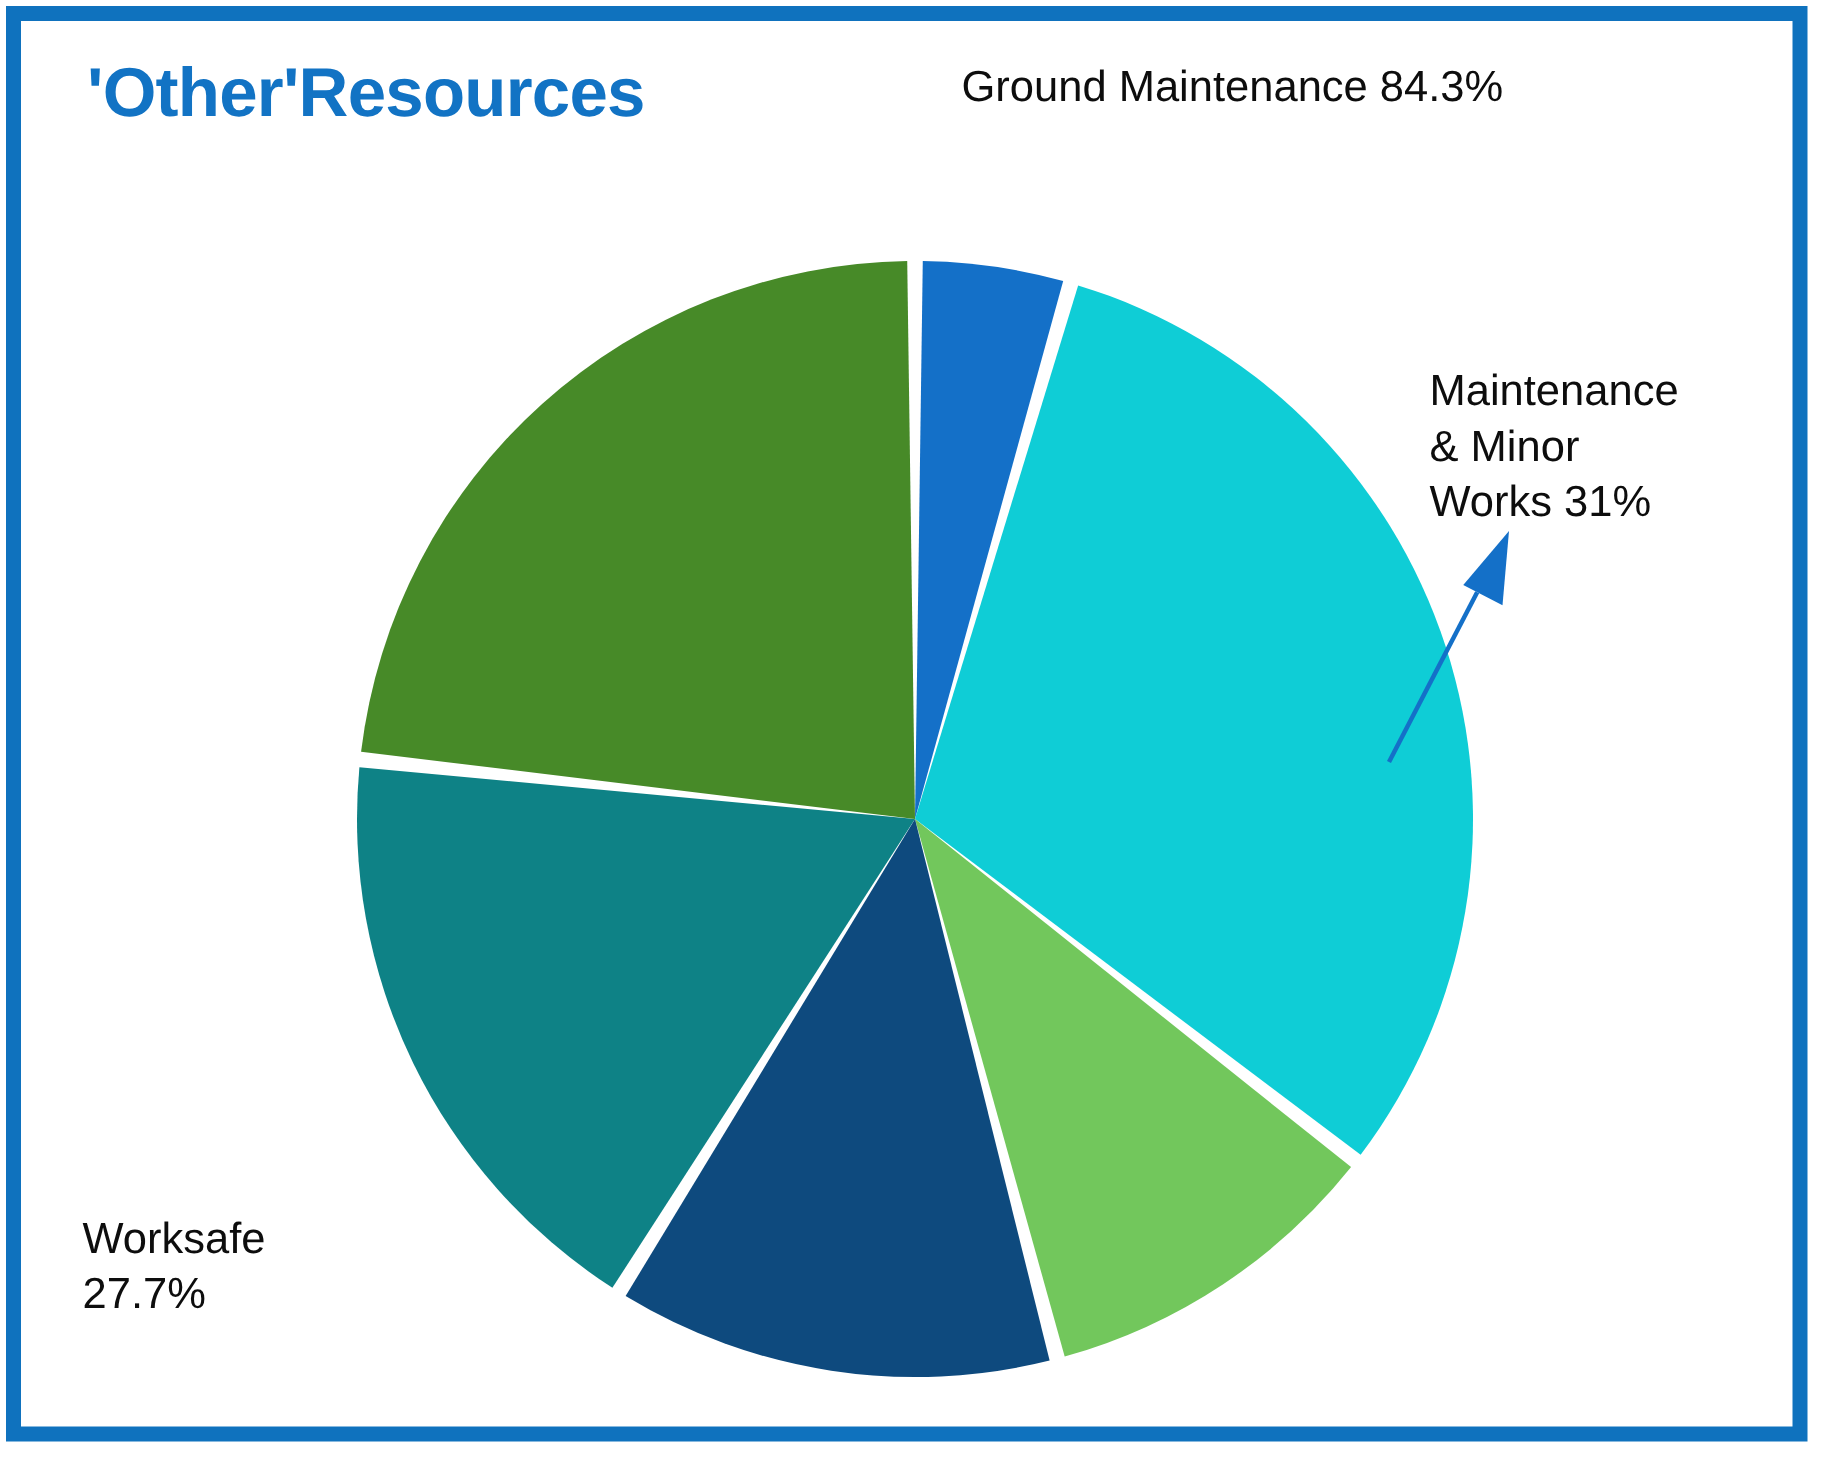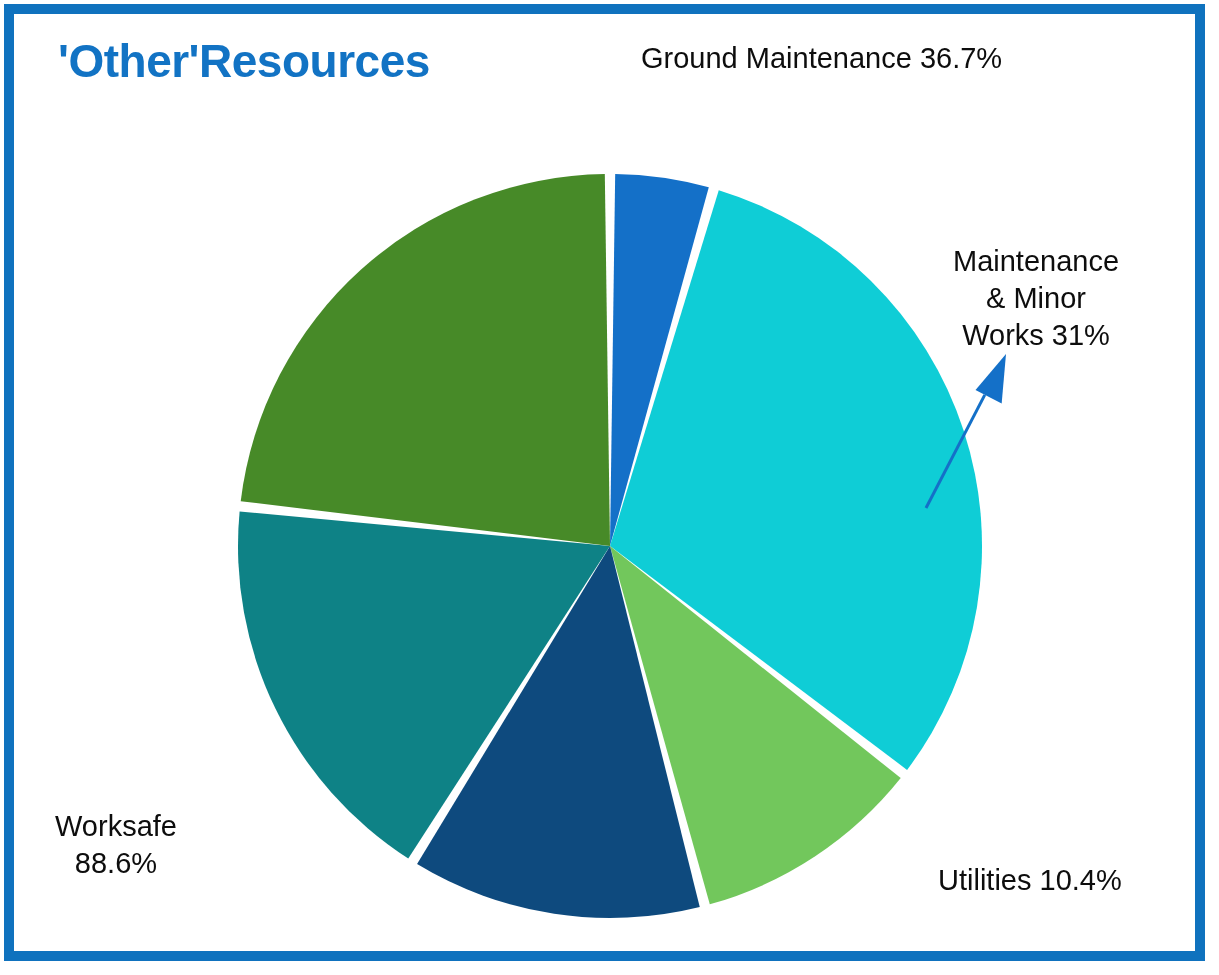--- a/index.html
+++ b/index.html
@@ -7,21 +7,20 @@
     padding: 0;
     background: #ffffff;
   }
   #root {
     position: relative;
     width: 1219px;
     height: 975px;
     background: #ffffff;
     overflow: hidden;
     font-family: "Liberation Sans", "DejaVu Sans", sans-serif;
-    text-align: center;
   }
   
   .frame {
     position: absolute;
     left: 4px;
     top: 4px;
     width: 1201px;
     height: 957px;
     box-sizing: border-box;
     border: 10px solid #0f72be;
@@ -86,24 +85,23 @@
         <path d="M 610 546 L 240.71 501.18 A 372 372 0 0 1 604.81 174.04 Z" fill="#478a28"></path>
       </g>
     <g id="arrow-layer">
         <line x1="926" y1="508" x2="984.79" y2="394.82" stroke="#1470c8" stroke-width="3"></line>
         <polygon points="1006,354 1001.66,403.58 975.52,390.00" fill="#1470c8"></polygon>
       </g>
   </svg>
 
   <div class="title">'Other'Resources</div>
 
-  <div class="lbl lbl-ground">Ground Maintenance 36.7%</div>
+  <div class="lbl lbl-ground">Ground Maintenance 84.3%</div>
 
   <div class="lbl lbl-mmw">Maintenance
 &amp; Minor
 Works 31%</div>
 
   <div class="lbl lbl-worksafe">Worksafe
-88.6%</div>
+27.7%</div>
 
-  <div class="lbl lbl-utilities">Utilities 10.4%</div>
 
 </div>
 
 </body></html>

